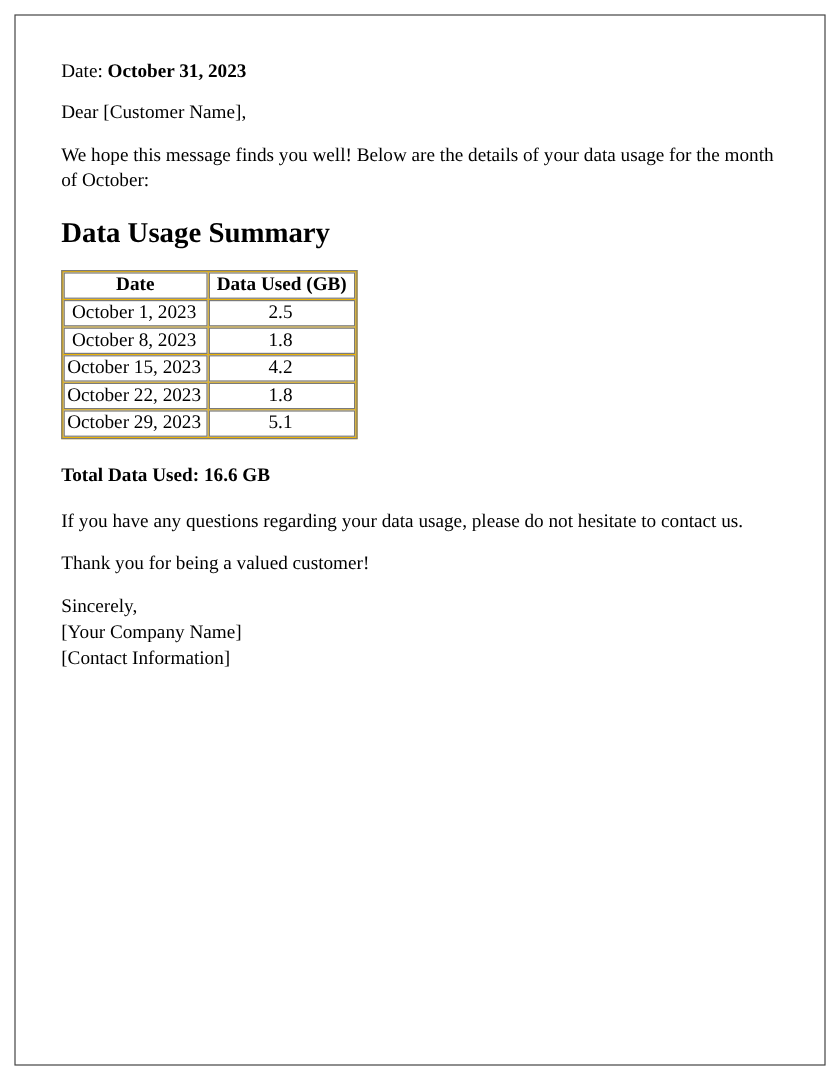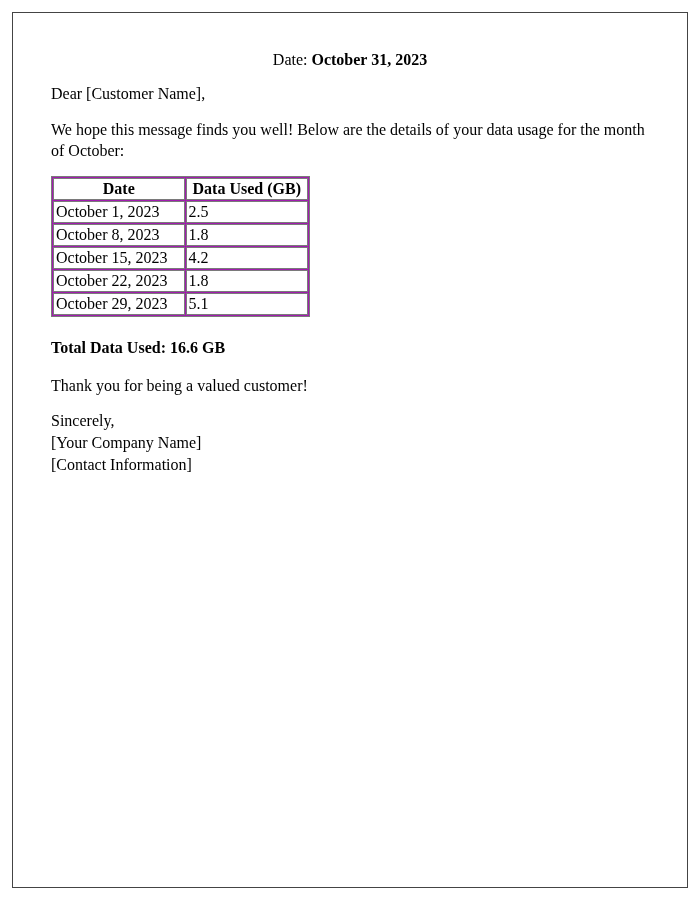--- a/index.html
+++ b/index.html
@@ -35,37 +35,36 @@
       margin: 22px 0 18px 0;
     }
     p {
       font-size: 16px;
       margin: 14px 0;
       line-height: 1.35;
     }
     .date-line {
       font-size: 16px;
       margin: 14px 0;
-      text-align: center;
     }
     .date-line .val {
       font-weight: bold;
     }
     table {
       border-collapse: separate;
       border-spacing: 1px;
       border: 1px solid #7a7a7a;
-      background: #a21caf;
+      background: #eab308;
       font-size: 16px;
     }
     th, td {
       border: 1px solid #7a7a7a;
       background: #fff;
-      padding: 1px 16px 1px 2px;
-      text-align: left;
+      padding: 1px 4px 1px 2px;
+      text-align: center;
       vertical-align: top;
       font-weight: normal;
     }
     th {
       font-weight: bold;
       text-align: center;
       padding: 1px 6px;
     }
     .sig {
       font-size: 16px;
@@ -80,20 +79,21 @@
 
 
   <div class="date-line">
     <span>Date: </span><span class="val">October 31, 2023</span>
   </div>
 
   <p>Dear [Customer Name],</p>
 
   <p>We hope this message finds you well! Below are the details of your data usage for the month of October:</p>
 
+  <h2 class="summary">Data Usage Summary</h2>
 
   <table>
     <thead>
       <tr>
         <th>Date</th>
         <th>Data Used (GB)</th>
       </tr>
     </thead>
     <tbody>
       <tr>
@@ -114,20 +114,21 @@
       </tr>
       <tr>
         <td>October 29, 2023</td>
         <td>5.1</td>
       </tr>
     </tbody>
   </table>
 
   <h2 class="total">Total Data Used: 16.6 GB</h2>
 
+  <p>If you have any questions regarding your data usage, please do not hesitate to contact us.</p>
 
   <p>Thank you for being a valued customer!</p>
 
   <div class="sig">
     <span>Sincerely,</span><br>
     <span>[Your Company Name]</span><br>
     <span>[Contact Information]</span>
   </div>
 
 </div>

